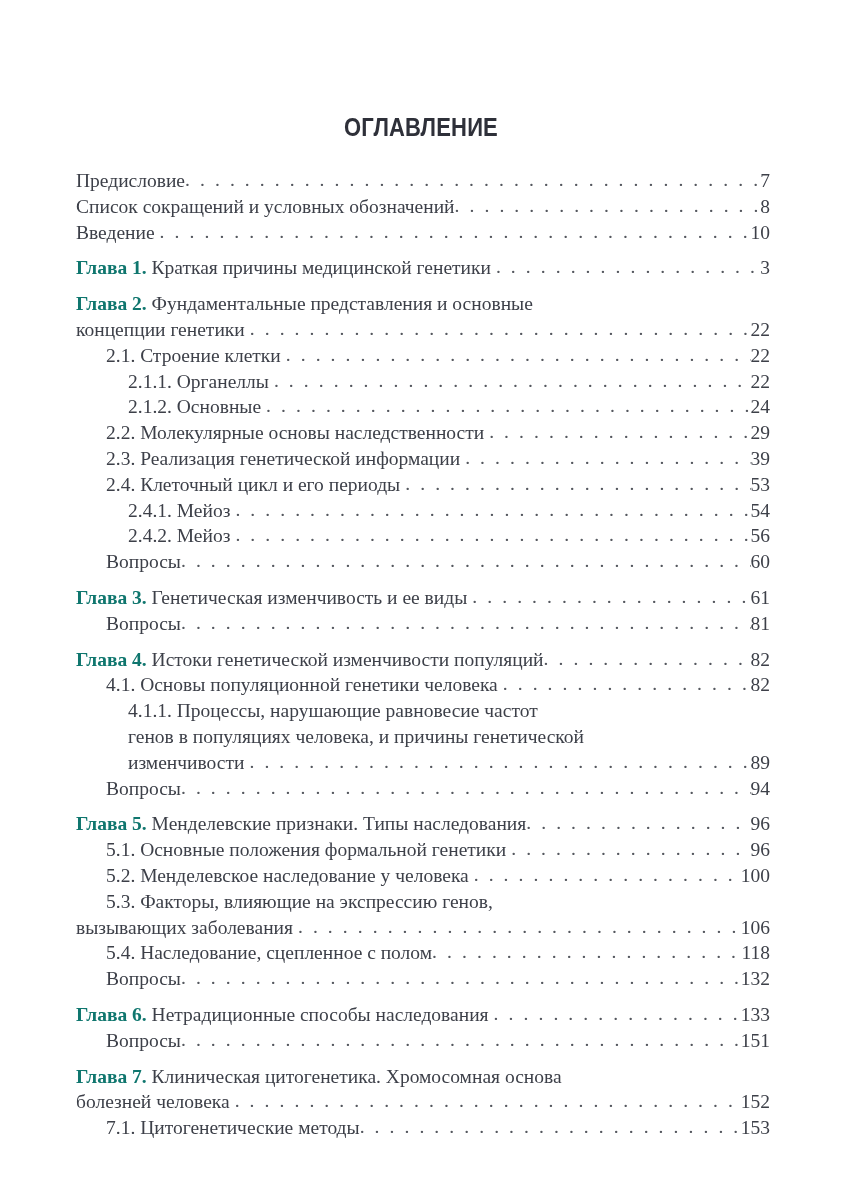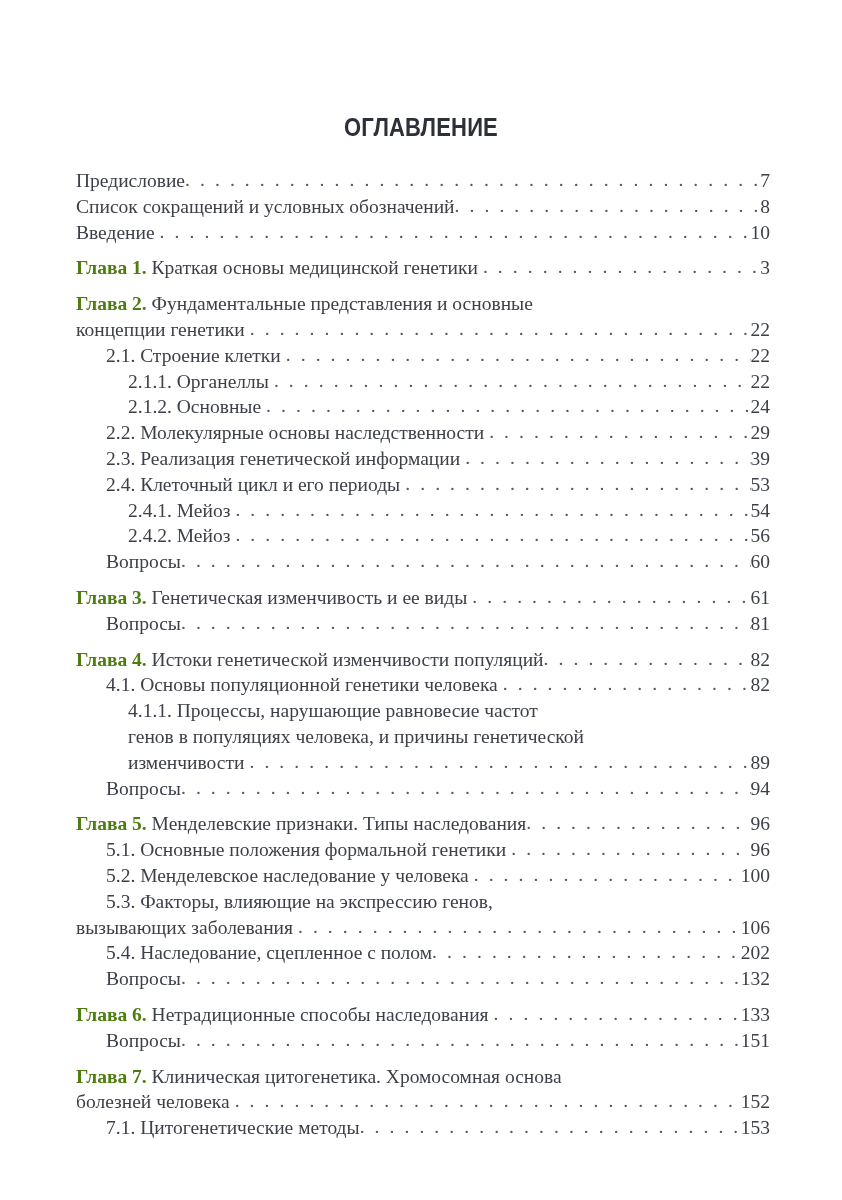--- a/index.html
+++ b/index.html
@@ -61,21 +61,21 @@
     display: flex;
     align-items: flex-start;
     width: 100%;
   }
   .label {
     white-space: pre;
     flex: 0 1 auto;
   }
   .label .chap {
     font-weight: bold;
-    color: #4d7c0f;
+    color: #0f766e;
   }
   .leader {
     flex: 1 1 auto;
     overflow: hidden;
     white-space: nowrap;
     margin: 0 0px;
     letter-spacing: 2.6px;
     color: #55585f;
     font-size: 19.5px;
     position: relative;
@@ -118,21 +118,21 @@
       </div>
       <div class="entry lvl0">
         <div class="row">
           <span class="label"><span>Введение</span></span>
           <span class="leader spaced"></span>
           <span class="pageno">10</span>
         </div>
       </div>
       <div class="entry lvl0 gap-top">
         <div class="row">
-          <span class="label"><span class="chap">Глава 1.</span><span> Краткая основы медицинской генетики</span></span>
+          <span class="label"><span class="chap">Глава 1.</span><span> Краткая причины медицинской генетики</span></span>
           <span class="leader spaced"></span>
           <span class="pageno">3</span>
         </div>
       </div>
       <div class="entry lvl0 gap-top">
         <div class="row">
           <span class="label"><span class="chap">Глава 2.</span><span> Фундаментальные представления и основные</span></span>
         </div>
       </div>
       <div class="entry lvl0">
@@ -287,21 +287,21 @@
         <div class="row">
           <span class="label"><span>вызывающих заболевания</span></span>
           <span class="leader spaced"></span>
           <span class="pageno">106</span>
         </div>
       </div>
       <div class="entry lvl1">
         <div class="row">
           <span class="label"><span>5.4. Наследование, сцепленное с полом</span></span>
           <span class="leader tight"></span>
-          <span class="pageno">202</span>
+          <span class="pageno">118</span>
         </div>
       </div>
       <div class="entry lvl1">
         <div class="row">
           <span class="label"><span>Вопросы</span></span>
           <span class="leader tight"></span>
           <span class="pageno">132</span>
         </div>
       </div>
       <div class="entry lvl0 gap-top">

